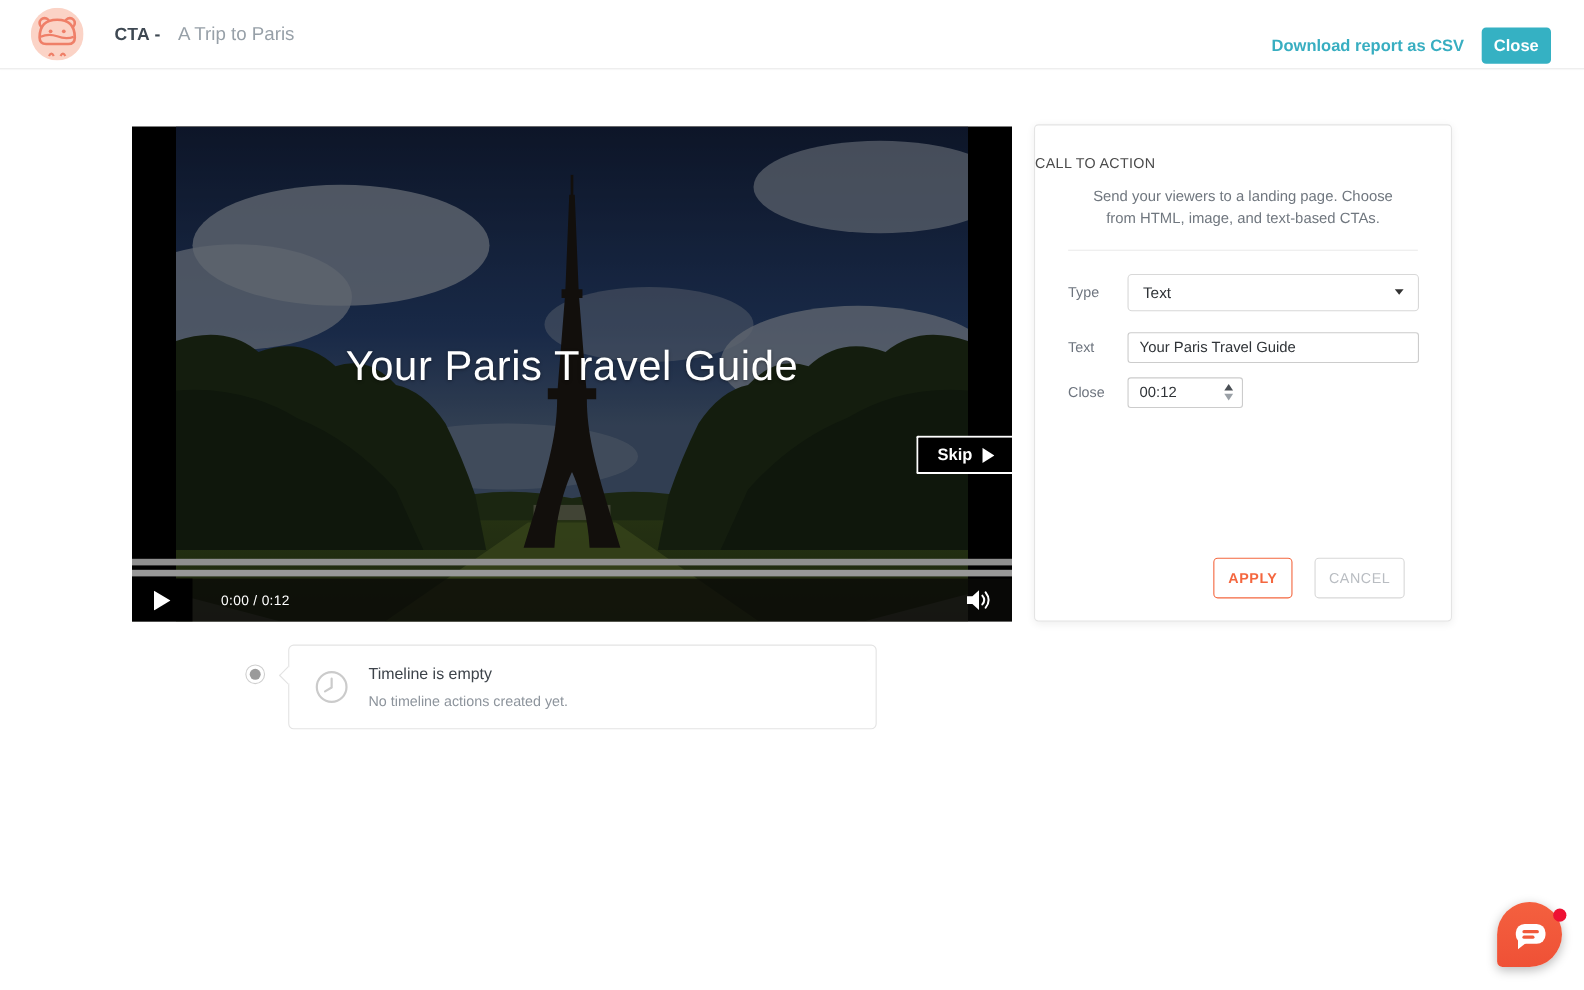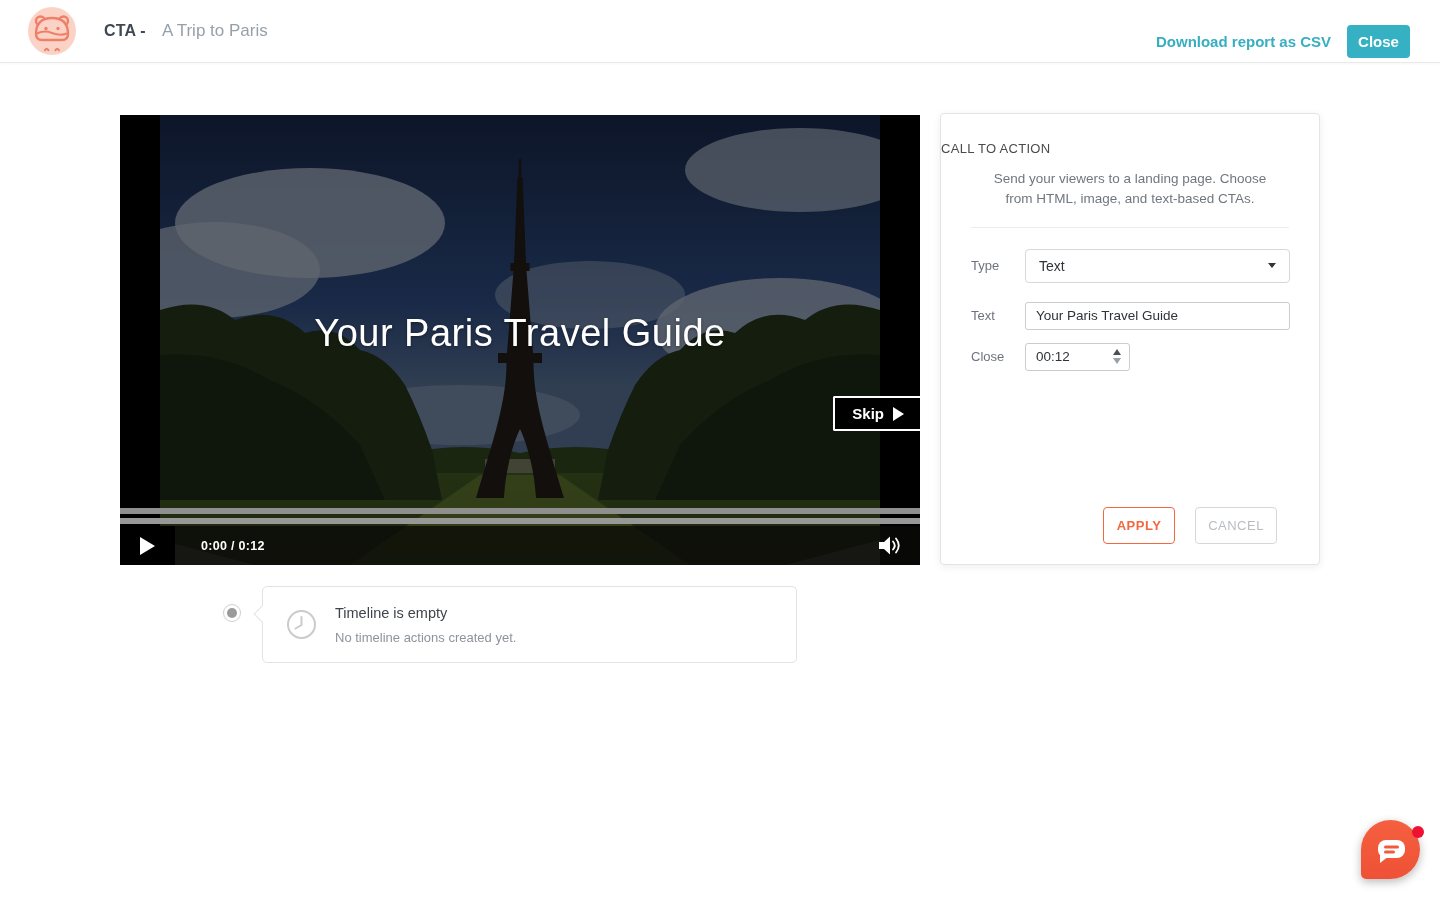--- a/index.html
+++ b/index.html
@@ -28,21 +28,21 @@
                  font-size:38px; letter-spacing:.5px; font-weight:400; text-shadow:0 1px 3px rgba(0,0,0,.4); }
   .skip-btn { position:absolute; right:0; top:281px; height:35px; background:#000; border:2px solid #fff;
               border-right:none; border-radius:2px 0 0 2px; color:#fff; display:flex; align-items:center;
               gap:9px; padding:0 16px 0 17px; font-size:15px; font-weight:700; cursor:pointer; font-family:inherit; }
   .seek-a { position:absolute; left:0; right:0; bottom:51px; height:6px; background:#8f8f8f; cursor:pointer; }
   .seek-b { position:absolute; left:0; right:0; bottom:41px; height:6px; background:#989898; cursor:pointer; }
   .controls { position:absolute; left:0; right:0; bottom:0; height:39px; background:rgba(10,10,8,.78);
               display:flex; align-items:center; }
   .play-btn { width:55px; height:39px; background:#000; border:none; display:flex; align-items:center;
               justify-content:center; cursor:pointer; }
-  .time-display { margin-left:26px; color:#fff; font-size:12.5px; font-weight:700; letter-spacing:.3px; }
+  .time-display { margin-left:26px; color:#fff; font-size:12.5px; font-weight:400; letter-spacing:.3px; }
   .volume-btn { margin-left:auto; margin-right:18px; background:transparent; border:none; cursor:pointer;
                 display:flex; align-items:center; }
 
   
   .panel { position:absolute; left:940px; top:113px; width:380px; height:452px; background:#fff;
            border:1px solid #e4e4e4; border-radius:4px; box-shadow:0 2px 8px rgba(0,0,0,.07); }
   .panel-title { margin-top:27px; text-align:left; font-size:13px; font-weight:500; color:#4b4b4b; letter-spacing:.3px; }
   .panel-desc { margin:13px 40px 0; text-align:center; font-size:13.5px; color:#70777f; line-height:1.5; }
   .panel-divider { margin:17px 30px 0; border:none; border-top:1px solid #ececec; }
   .form { margin:21px 0 16px 30px; }

